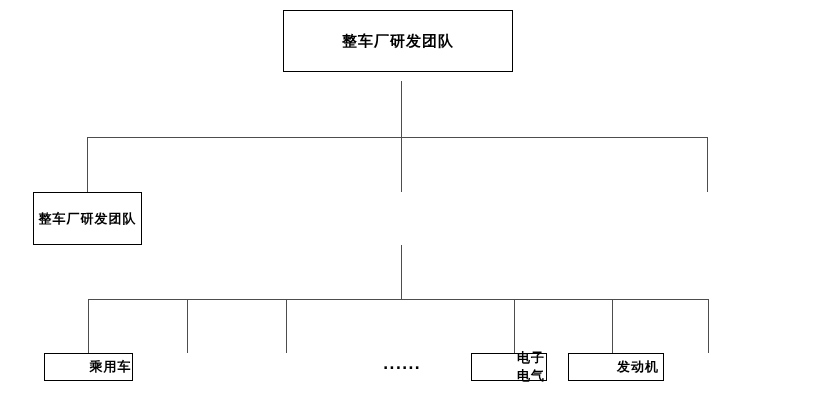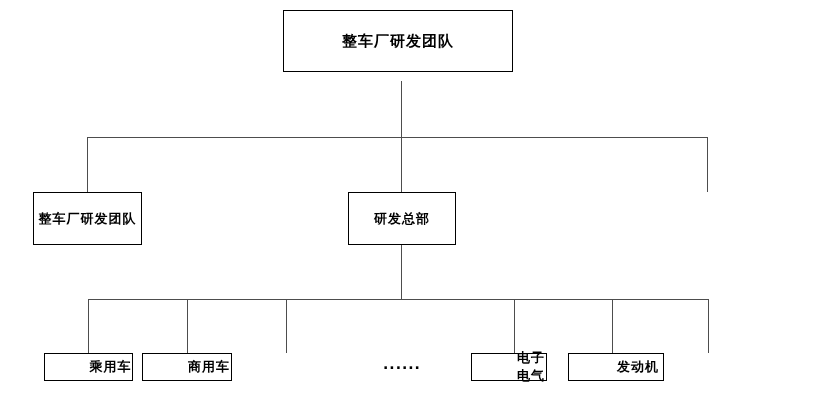--- a/index.html
+++ b/index.html
@@ -95,23 +95,21 @@
   <div class="line vline v-l3-0"></div>
   <div class="line vline v-l3-1"></div>
   <div class="line vline v-l3-2"></div>
   <div class="line vline v-l3-3"></div>
   <div class="line vline v-l3-4"></div>
   <div class="line vline v-l3-5"></div>
 
   <div class="box root-box">整车厂研发团队</div>
 
   <div class="box l2-box l2-0">整车厂研发团队</div>
-  <div class="box l2-box l2-1">研发总部</div>
 
   <div class="box l3-box l3-0">乘用车</div>
-  <div class="box l3-box l3-1">商用车</div>
 
   <div class="ellipsis">......</div>
 
   <div class="box l3-box l3-3">电子电气</div>
   <div class="box l3-box l3-4">发动机</div>
 
 </div>
 
 </body></html>

